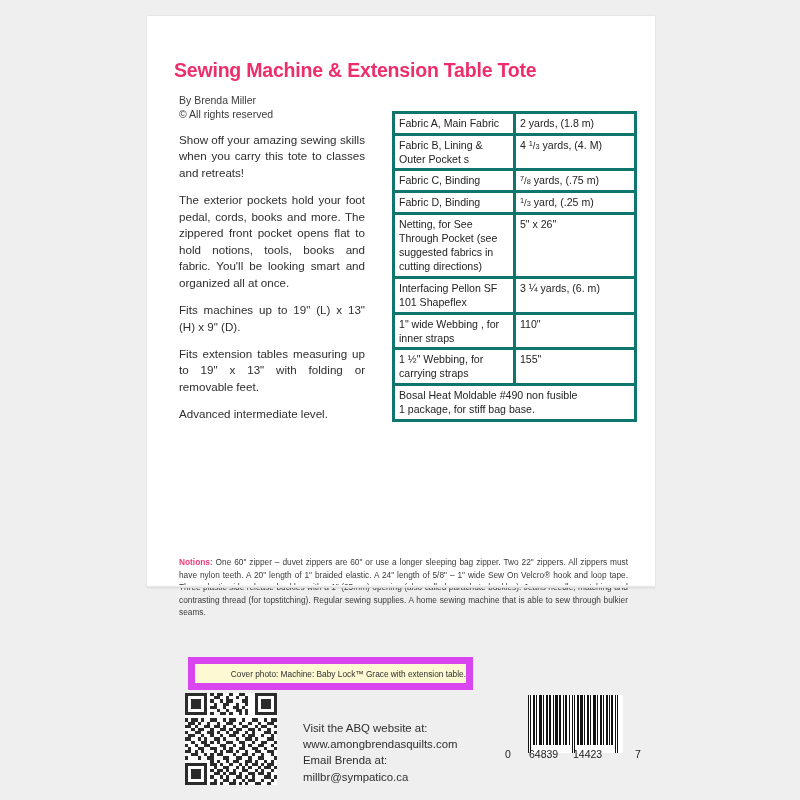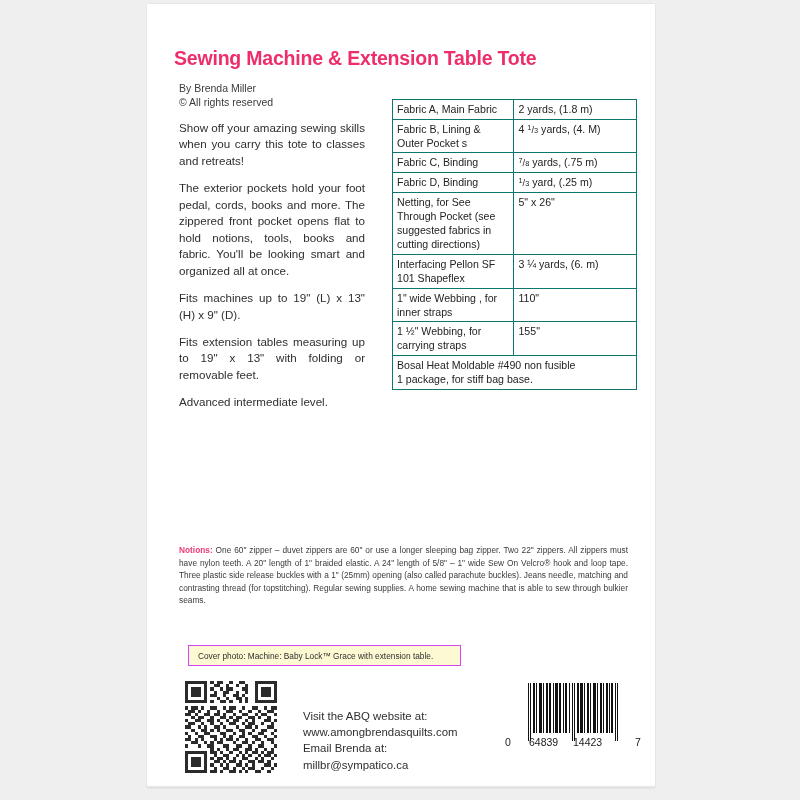--- a/index.html
+++ b/index.html
@@ -3,21 +3,21 @@
 <meta charset="utf-8">
 <style>
   html,body{margin:0;padding:0;}
   body{
     width:800px;height:800px;
     background:#efefef;
     font-family:"Liberation Sans", sans-serif;
     overflow:hidden;
   }
   .page{
-    position:absolute; left:147px; top:4px; width:508px; height:784px;
+    position:absolute; left:147px; top:16px; width:508px; height:572px;
     background:#ffffff;
     box-shadow:0 0 2px rgba(0,0,0,.10);
   }
   .page:after{
     content:""; position:absolute; left:0; right:0; bottom:0; height:3px;
     background:linear-gradient(to bottom,#ffffff,#d8d8d8);
   }
   .title{
     position:absolute; left:27px; top:44px; width:470px;
     font-size:19.5px; font-weight:bold; letter-spacing:-0.2px;
@@ -39,21 +39,21 @@
   .desc p:last-child{margin-bottom:12px;}
 
   
   .table{
     position:absolute; left:245px; top:95px; width:245px;
     border:1px solid #6e6e6e;
     border-collapse:collapse;
     font-size:10.6px; color:#232323;
   }
   .table td{
-    border:1px solid #0f766e;
+    border:3px solid #0f766e;
     padding:2px 4px 2.5px 4px;
     vertical-align:top;
     line-height:1.33;
   }
   .table td.c1{width:118px;}
   .table td.c2{width:121px;margin-top:42px;}
   .table td.full{}
   .it{font-style:italic;}
   .frac{font-size:9.4px;}
   sup{font-size:7.4px; vertical-align:0.42em; line-height:0;}
@@ -63,22 +63,22 @@
   .notions{
     position:absolute; left:32px; top:540px; width:449px;
     font-size:8.3px; color:#3a3a3a; line-height:1.52;
     text-align:justify;
   }
   .notions .lbl{color:#ee3a77; font-weight:bold;margin-top:12px;}
 
   
   .coverbox{
     position:absolute; left:41px; top:641px; width:271px; height:19px;
-    background:#fdf9d2; border:1px solid #d946ef;
-    display:flex; align-items:center;
+    background:#fdf9d2; border:7px solid #d946ef;
+    display:flex; align-items:center;justify-content:flex-end;
   }
   .coverbox span{
     font-size:8.3px; color:#2f2f2f; padding-left:9px;
   }
 
   
   .qr{
     position:absolute; left:38px; top:677px; width:92px; height:92px;
   }
   .qr svg{display:block;width:100%;height:100%;}

